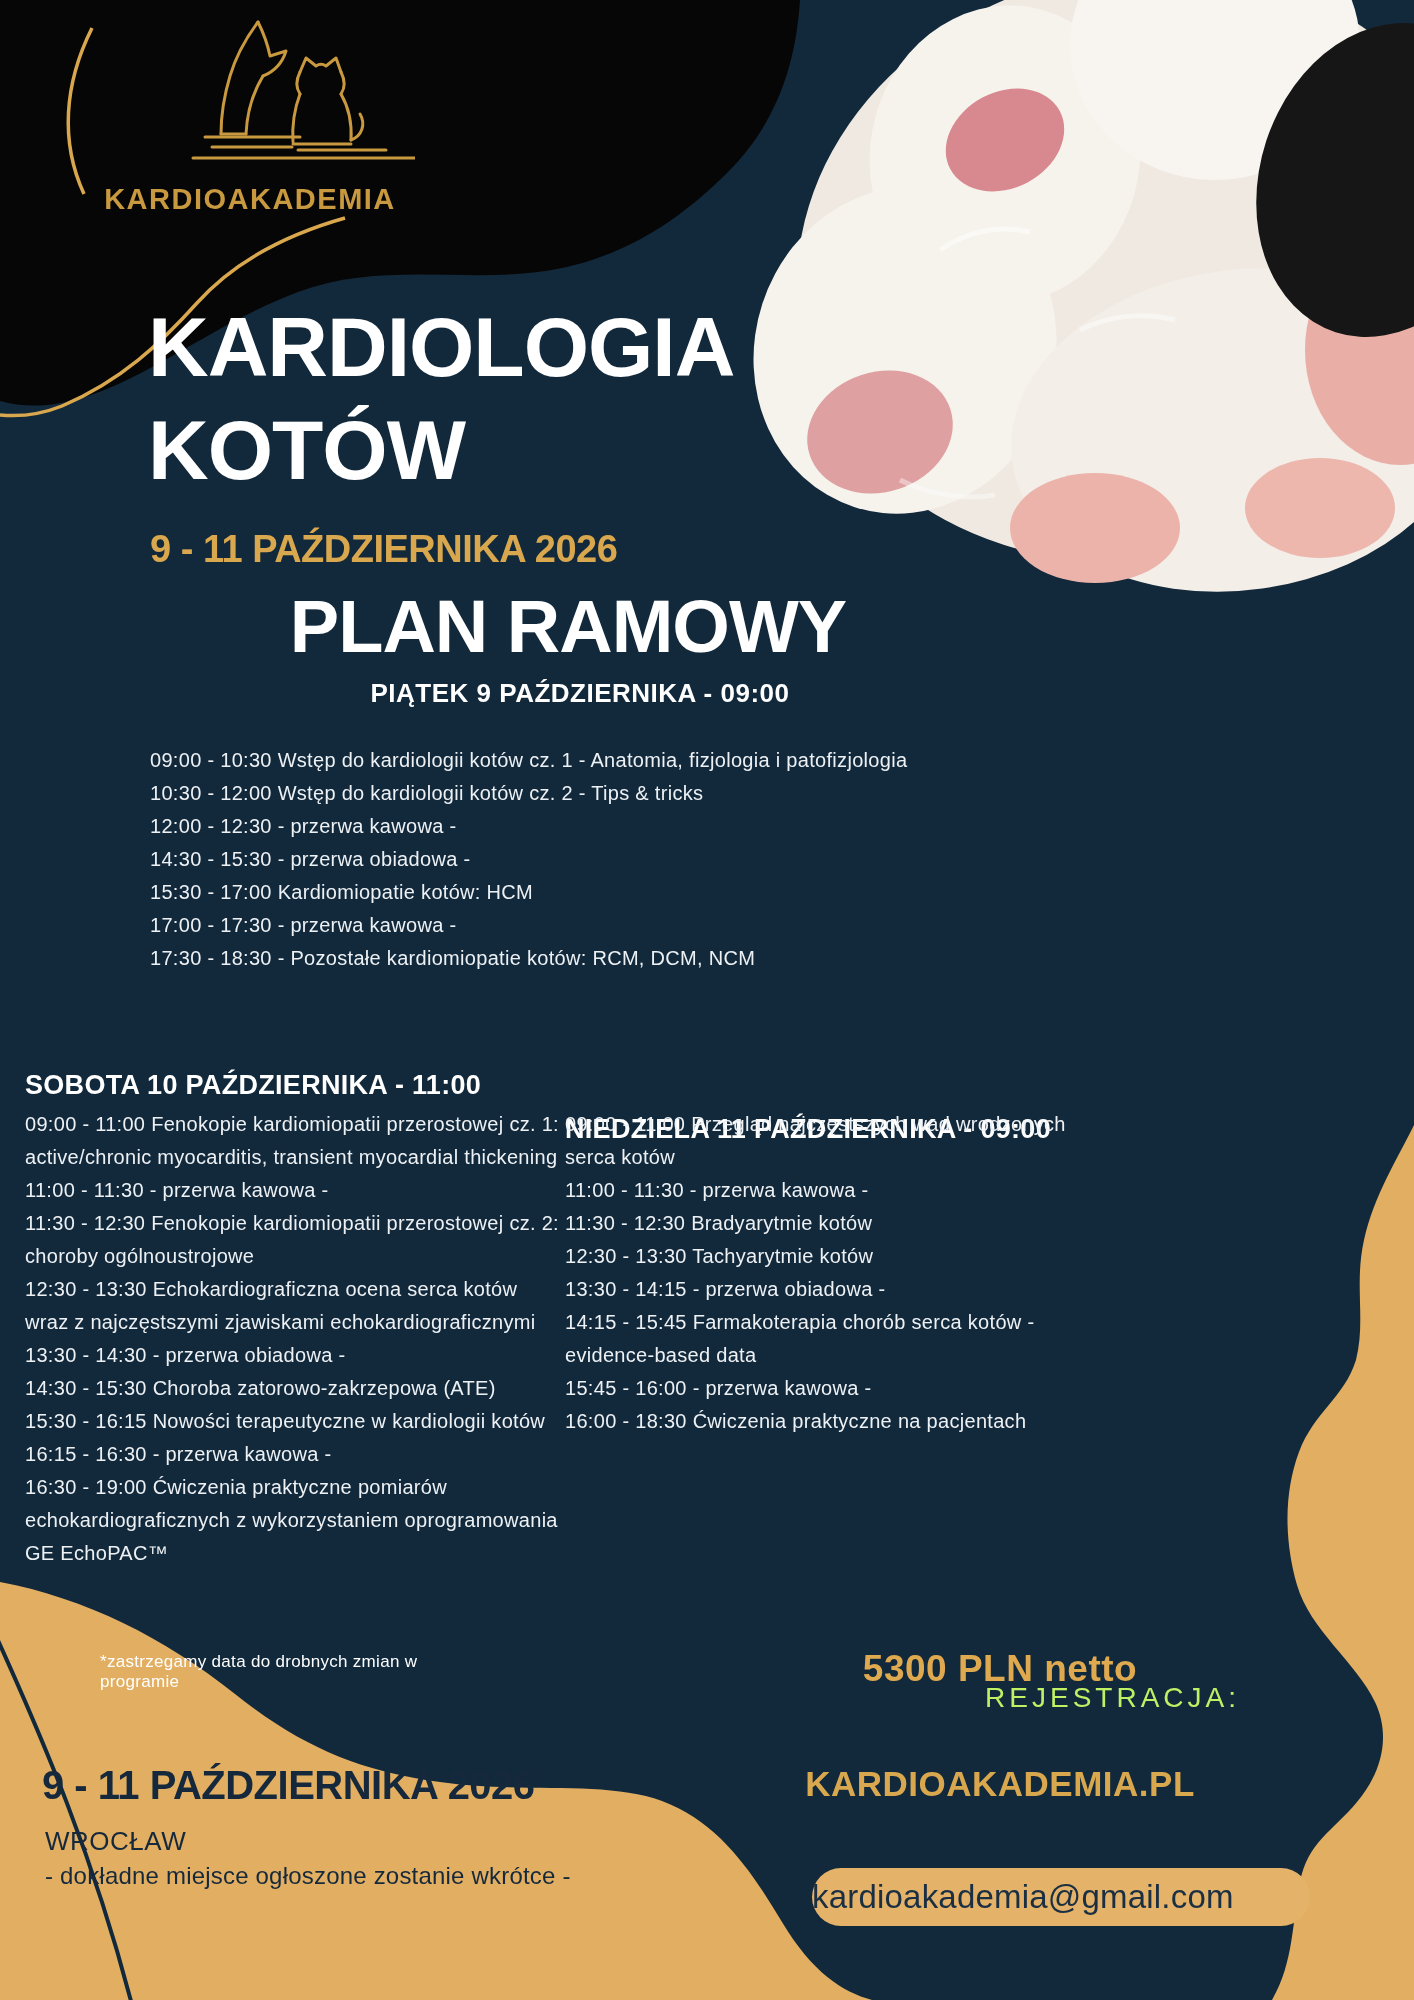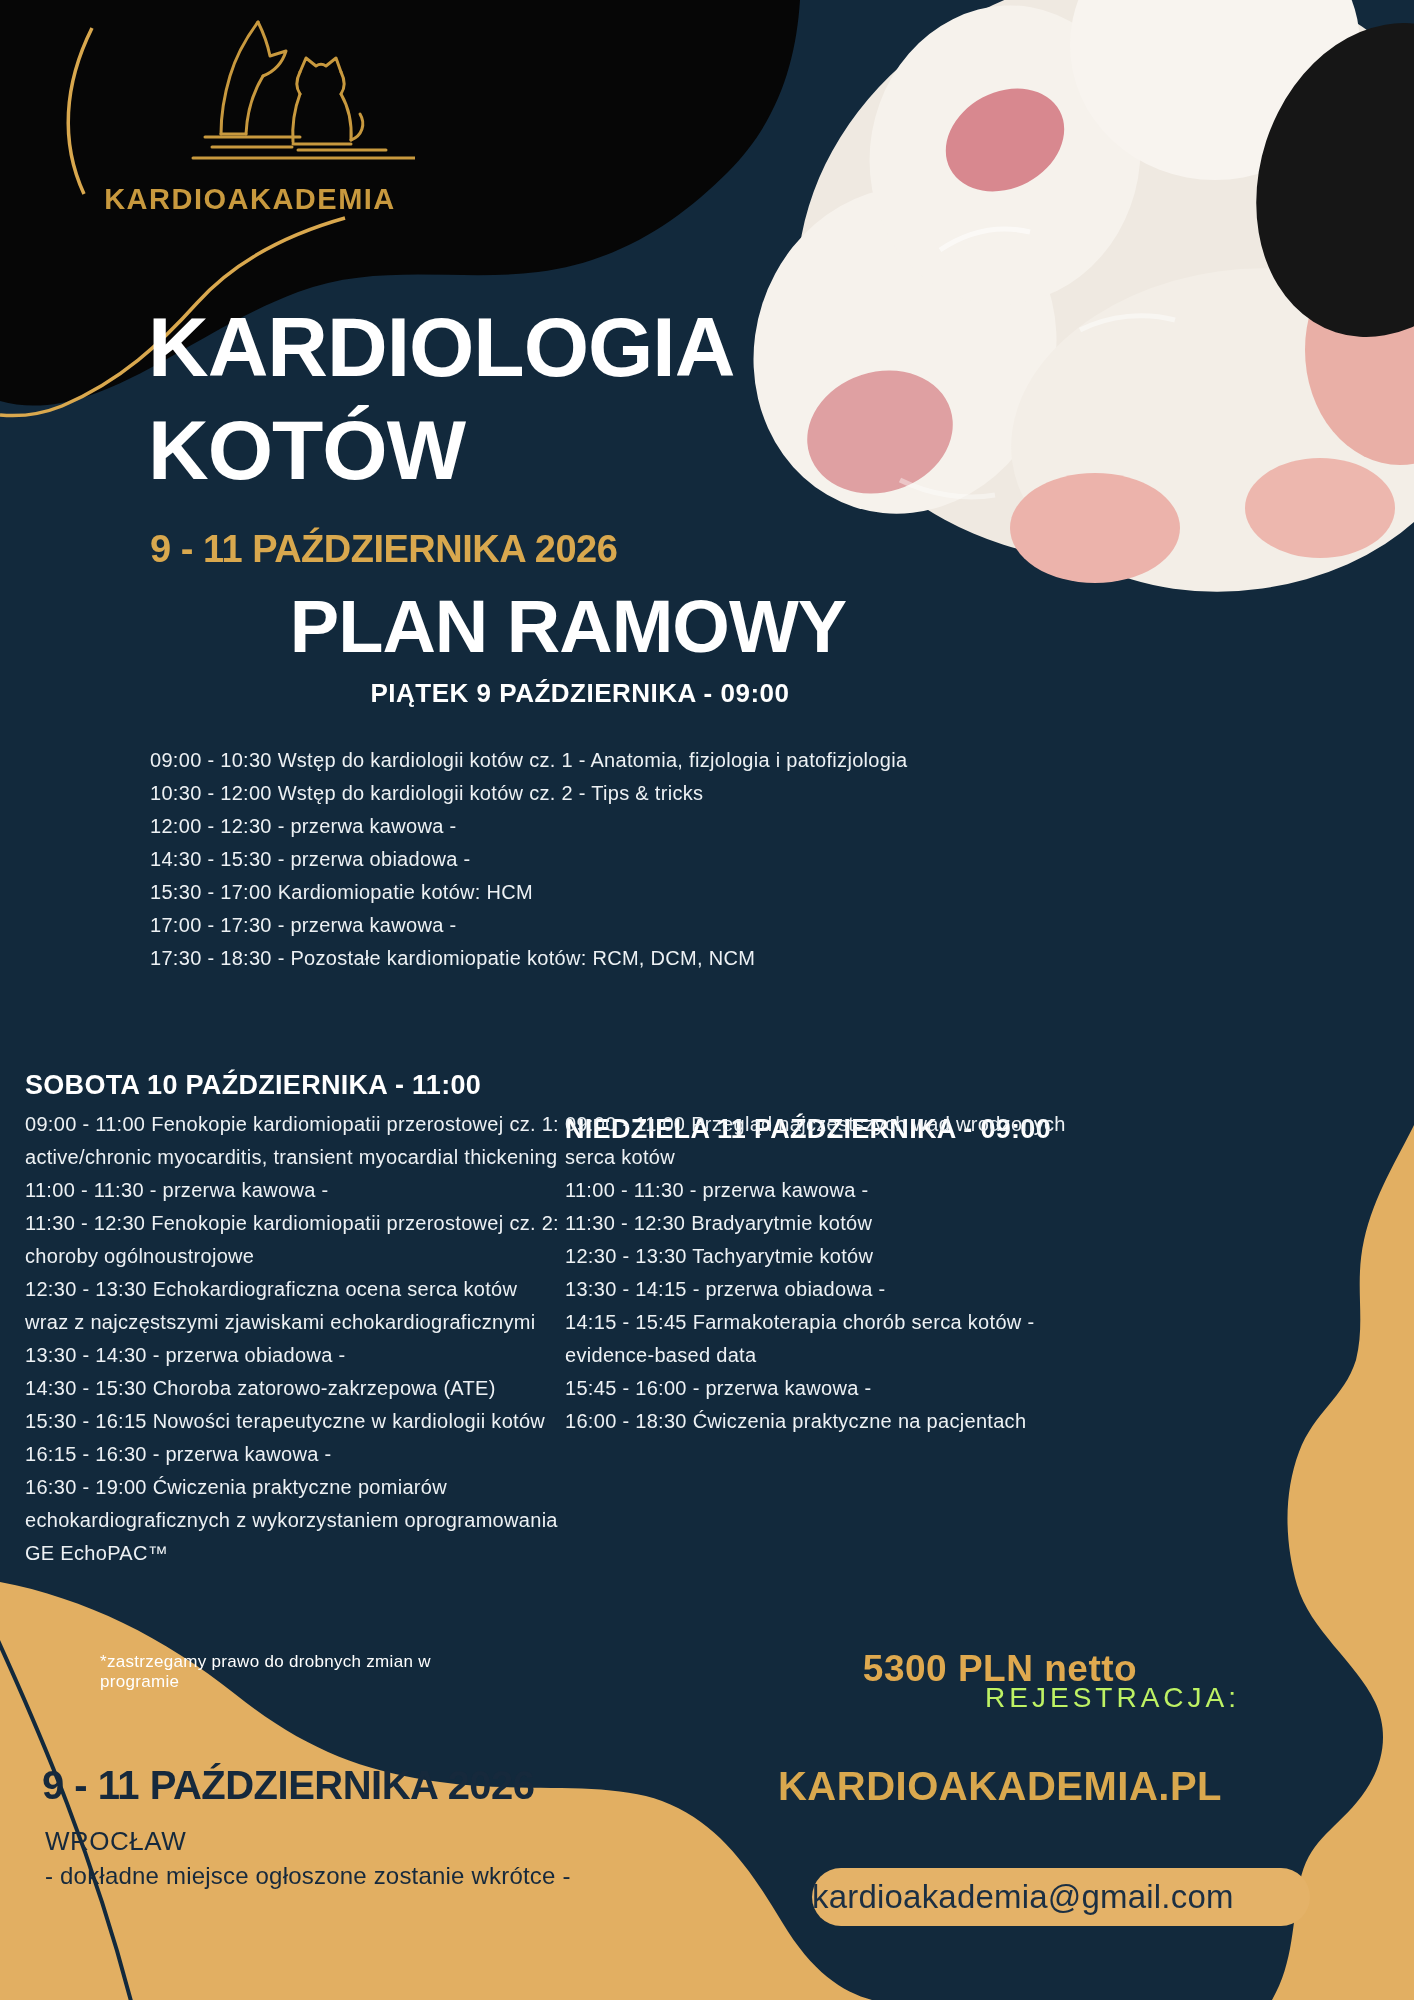--- a/index.html
+++ b/index.html
@@ -49,21 +49,21 @@
 
   
   .loc-date{left:42px; top:1763px; color:#16293C; font-size:40px; font-weight:800; letter-spacing:-0.5px;}
   .loc-city{left:45px; top:1826px; color:#16293C; font-size:26px; font-weight:400; letter-spacing:0.5px;}
   .loc-note{left:45px; top:1862px; color:#16293C; font-size:24px; font-weight:300; letter-spacing:0.2px;}
 
   
   .price-label{left:760px; top:1610px; width:480px; text-align:center; color:#D9A85A; font-size:28px; letter-spacing:4px;}
   .price-value{left:760px; top:1648px; width:480px; text-align:center; color:#DFA94F; font-size:37px; font-weight:800; letter-spacing:0.5px;}
   .reg-label{left:760px; top:1682px; width:480px; text-align:right; color:#bef264; font-size:28px; letter-spacing:4px;}
-  .reg-site{left:760px; top:1764px; width:480px; text-align:center; color:#D9A84E; font-size:40px; font-weight:800; letter-spacing:0.5px;}
+  .reg-site{left:760px; top:1764px; width:480px; text-align:center; color:#D9A84E; font-size:35px; font-weight:800; letter-spacing:0.5px;}
   .email-pill{
     left:812px; top:1832px; width:498px; height:58px; background:#E4B268;
     border-radius:30px; display:flex; align-items:center; justify-content:flex-start;
     color:#1B2F43; font-size:33px; font-weight:400; letter-spacing:0.2px;margin-top:36px;
   }
 </style>
 </head>
 <body>
 
 <div class="poster">
@@ -163,21 +163,21 @@
       <div>09:00 - 11:00 Przegląd najczęstszych wad wrodzonych serca kotów</div>
       <div>11:00 - 11:30 - przerwa kawowa -</div>
       <div>11:30 - 12:30 Bradyarytmie kotów</div>
       <div>12:30 - 13:30 Tachyarytmie kotów</div>
       <div>13:30 - 14:15 - przerwa obiadowa -</div>
       <div>14:15 - 15:45 Farmakoterapia chorób serca kotów - evidence-based data</div>
       <div>15:45 - 16:00 - przerwa kawowa -</div>
       <div>16:00 - 18:30 Ćwiczenia praktyczne na pacjentach</div>
     </div>
 
-  <div class="layer footnote">*zastrzegamy prawo do drobnych zmian w programie</div>
+  <div class="layer footnote">*zastrzegamy data do drobnych zmian w programie</div>
 
   <div class="layer loc-date">9 - 11 PAŹDZIERNIKA 2026</div>
   <div class="layer loc-city">WROCŁAW</div>
   <div class="layer loc-note">- dokładne miejsce ogłoszone zostanie wkrótce -</div>
 
   <div class="layer price-value">5300 PLN netto</div>
   <div class="layer reg-label">REJESTRACJA:</div>
   <div class="layer reg-site">KARDIOAKADEMIA.PL</div>
   <div class="layer email-pill">
     <span>kardioakademia@gmail.com</span>

